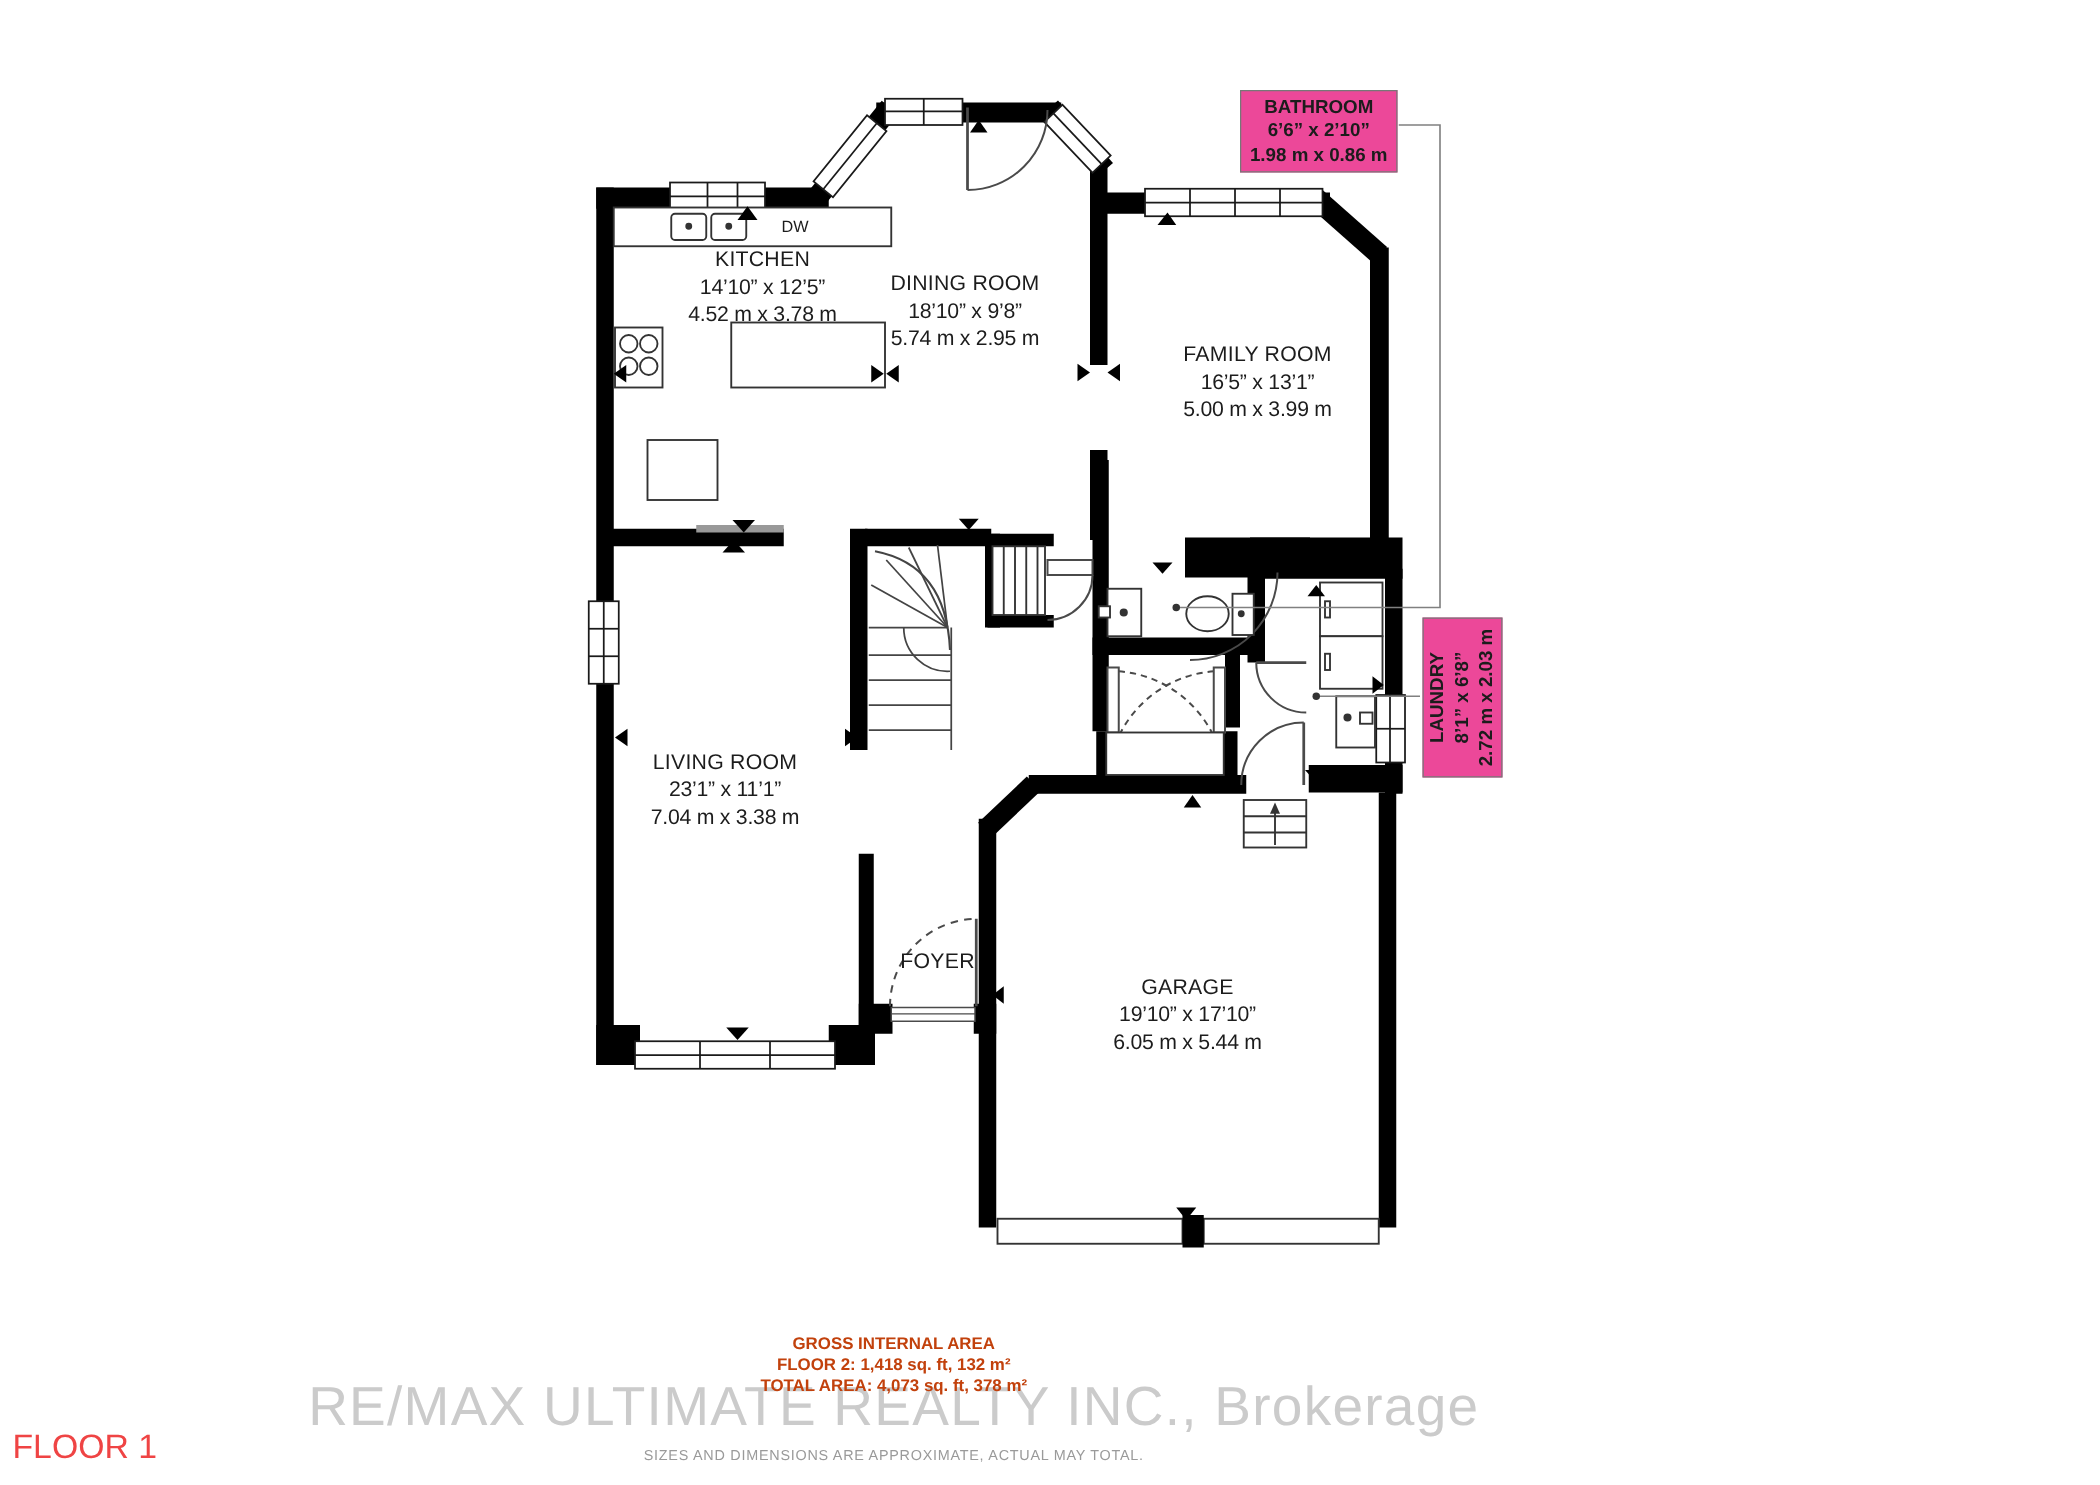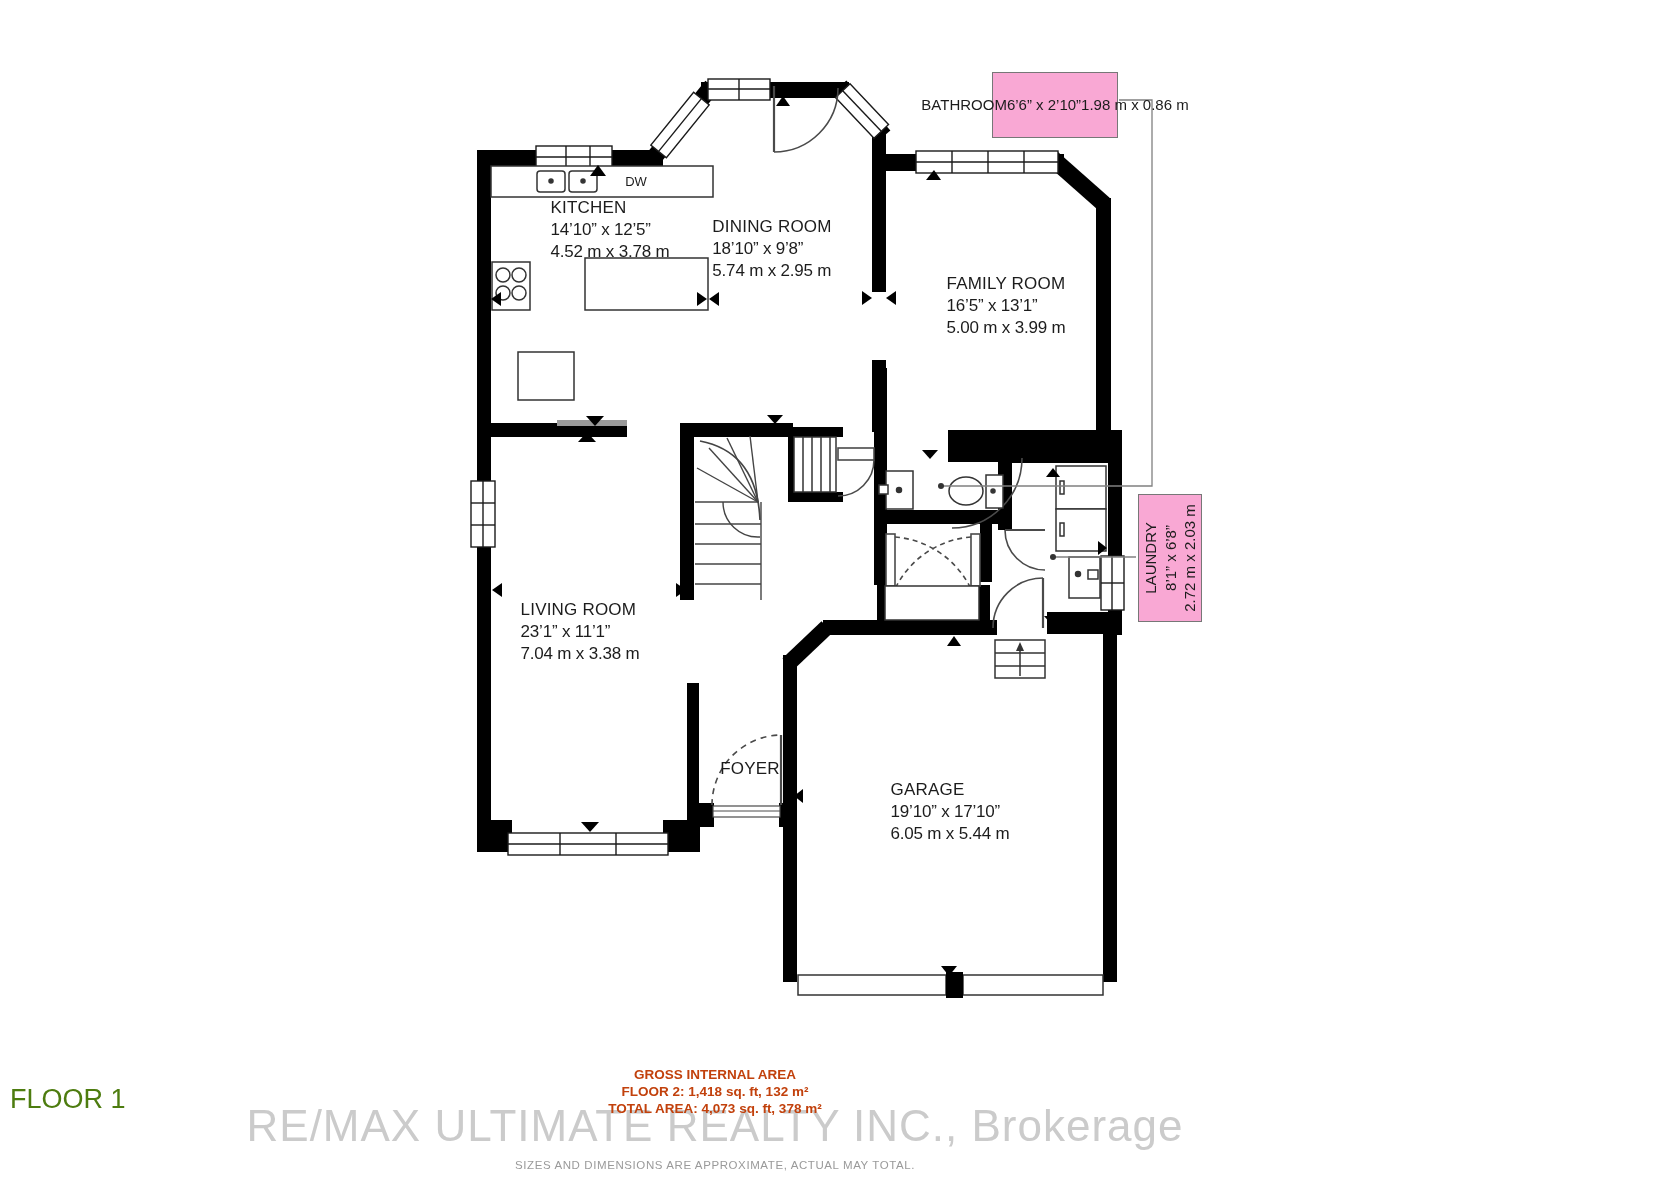--- a/index.html
+++ b/index.html
@@ -1,35 +1,35 @@
 <!DOCTYPE html>
 <html><head>
 <meta charset="utf-8">
 <style>
   html,body{margin:0;padding:0;background:#fff;}
   .page{position:relative;width:1680px;height:1188px;background:#ffffff;overflow:hidden;
         font-family:"Liberation Sans","DejaVu Sans",sans-serif;color:#1c1c1c;}
   .layer{position:absolute;left:0;top:0;}
-  .room-label{position:absolute;transform:translate(-50%,-50%);
+  .room-label{position:absolute;transform:translate(-50%,-50%);text-align:center;
               font-size:17px;line-height:22px;letter-spacing:-0.2px;color:#1c1c1c;white-space:nowrap;z-index:3;}
   .room-label .rname{letter-spacing:0.2px;}
   .small-label{position:absolute;transform:translate(-50%,-50%);font-size:13px;color:#1c1c1c;z-index:3;}
-  .callout{position:absolute;border:1.6px solid #777;background:#f9a8d4;z-index:4;
-           display:flex;flex-direction:row;align-items:center;justify-content:center;
-           font-size:15px;line-height:19.5px;text-align:center;white-space:nowrap;box-sizing:border-box;}
+  .callout{position:absolute;border:1.6px solid #777;background:#ec4899;z-index:4;
+           display:flex;flex-direction:column;align-items:center;justify-content:center;
+           font-size:15px;line-height:19.5px;text-align:center;white-space:nowrap;box-sizing:border-box;font-weight:bold;}
   .callout-rotated-inner{position:absolute;left:50%;top:50%;width:128px;
            transform:translate(-50%,-50%) rotate(-90deg);text-align:center;
            font-size:15px;line-height:19.5px;white-space:nowrap;}
   .footer{position:absolute;left:315px;top:1066px;width:800px;text-align:center;z-index:3;
           font-size:13.5px;line-height:17px;font-weight:bold;color:#c2410c;}
   .watermark{position:absolute;left:715px;top:1126px;transform:translate(-50%,-50%);
           font-size:44px;color:#cbcbcb;white-space:nowrap;z-index:2;letter-spacing:1px;}
   .disclaimer{position:absolute;left:715px;top:1165px;transform:translate(-50%,-50%);
           font-size:11.5px;letter-spacing:0.6px;color:#9a9a9a;z-index:3;white-space:nowrap;}
-  .floor-label{position:absolute;left:10px;top:1084px;font-size:27px;color:#4d7c0f;z-index:3;}
+  .floor-label{position:absolute;left:10px;top:1142px;font-size:27px;color:#ef4444;z-index:3;}
 </style>
 </head>
 <body>
 
 <div class="page">
 
   <svg class="layer" width="1680" height="1188" viewBox="0 0 1680 1188">
 
     <g fill="#000" stroke="none">
       <rect x="477" y="150" width="14" height="702"></rect>

